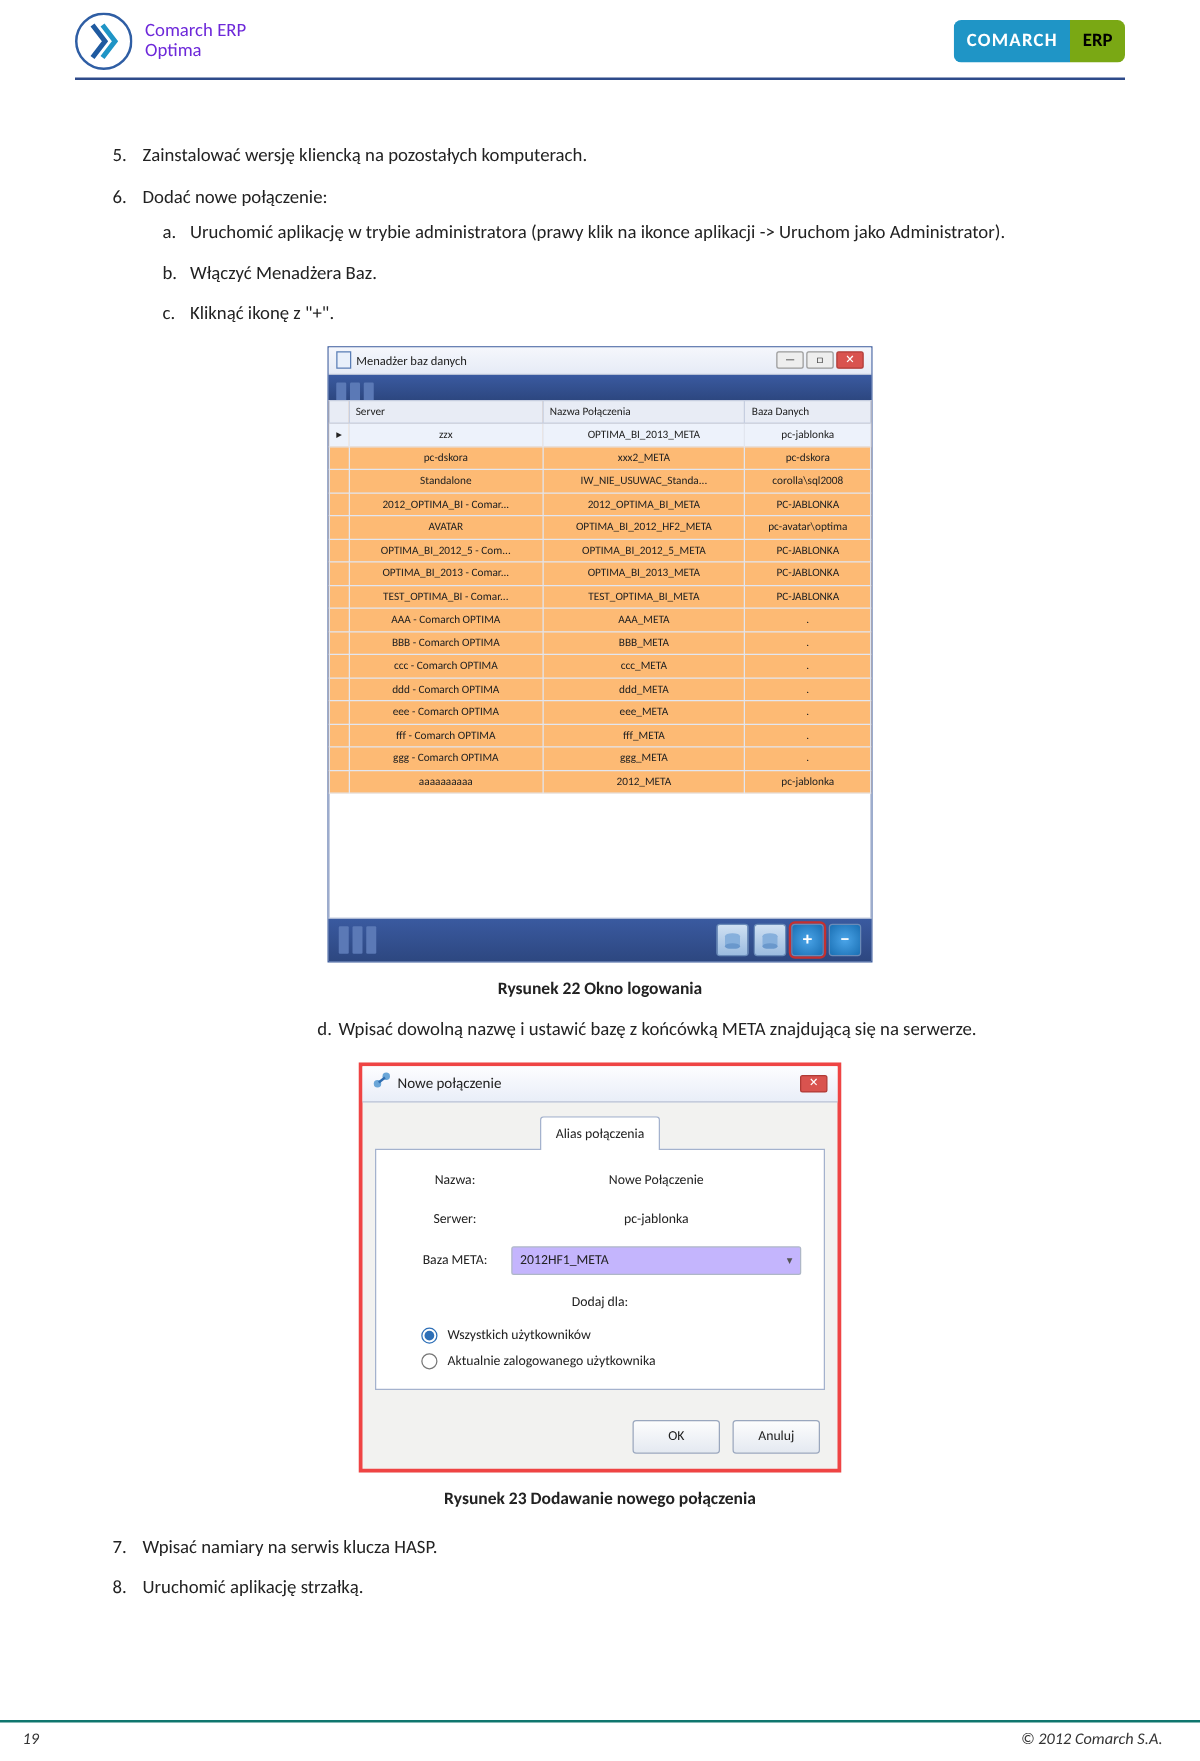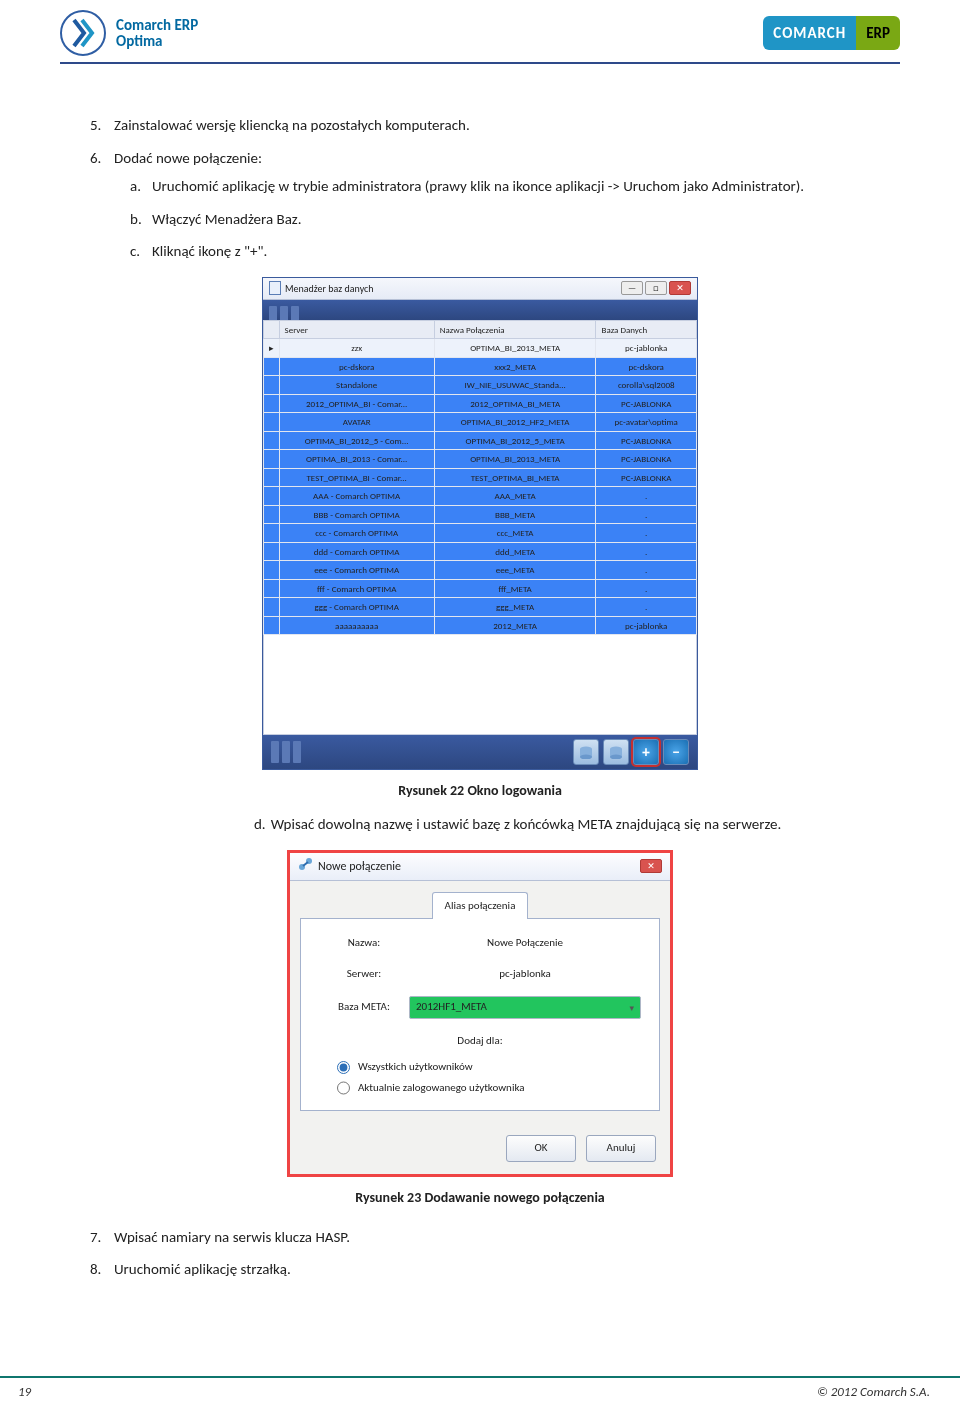--- a/index.html
+++ b/index.html
@@ -20,21 +20,21 @@
     align-items: center;
     border-bottom: 2px solid #2e4a8a;
     padding-bottom: 6px;
     margin-bottom: 50px;
   }
   .logo-left { display: flex; align-items: center; gap: 10px; }
   .logo-mark {
     width: 46px; height: 46px;
     display:flex; align-items:center; justify-content:center;
   }
-  .logo-left-text { font-size: 15px; font-weight: bold; line-height: 1.1; color:#0369a1; }
+  .logo-left-text { font-size: 15px; font-weight: normal; line-height: 1.1; color:#6d28d9; }
   .badge-right {
     display: flex; align-items: center;
     border-radius: 6px; overflow: hidden;
     font-weight: bold; font-size: 15px;
   }
   .badge-right .b1 { background:#1f95c6; color:#fff; padding:8px 10px; letter-spacing:1px; }
   .badge-right .b2 { background:#7aa814; color:#000000; padding:8px 10px; }
   .content { font-size: 15px; line-height: 1.5; }
   ol.numlist { list-style: none; margin-left: 30px; }
   ol.numlist > li { margin-bottom: 10px; }
@@ -66,21 +66,21 @@
     width:22px; height:14px; display:flex; align-items:center; justify-content:center;
     border:1px solid #999; background:#eee; font-size:9px; border-radius:2px;
   }
   .wincontrols .close { background:#d9534f; color:#fff; border-color:#b03a36; }
   .win1 .toolbar-strip {
     height: 20px;
     background: linear-gradient(#3a5aa0,#2d4780);
     display:flex; align-items:flex-end; padding-left:6px;
   }
   .toolbar-strip .stub { width:8px; height:14px; background:#5b79b6; margin-right:3px; border-radius:1px 1px 0 0; }
-  .win1 table { width:100%; border-collapse: collapse; background:#3b82f6; }
+  .win1 table { width:100%; border-collapse: collapse; background:#fdba74; }
   .win1 th {
     text-align:left; font-weight:normal;
     background:#e8ecf5; border:1px solid #c6cee0;
     padding:2px 5px; font-size:9px;
   }
   .win1 td { border:1px solid #e2e6ef; padding:2px 5px; font-size:9px; }
   .win1 tbody tr:first-child td { background:#edf2fb; }
   .win1 .row-arrow { width:12px; text-align:center; }
   .win1 .blankzone { height: 100px; background:#fff; border:1px solid #c6cee0; border-top:none; }
   .win1 .bottombar {
@@ -131,21 +131,21 @@
     font-size:11px; position:relative; top:1px;
   }
   .win2 .panel {
     border:1px solid #a4b2cd; background:#fff;
     margin: 0 10px; padding: 16px 18px 10px 18px;
   }
   .formrow { display:flex; align-items:center; margin-bottom:14px; }
   .formrow label { width: 90px; font-size:11px; }
   .formrow .val { font-size:11px; flex:1; }
   .formrow .combo {
-    flex:1; border:1px solid #aeb7c7; background:#22c55e;
+    flex:1; border:1px solid #aeb7c7; background:#c4b5fd;
     padding:2px 6px; border-radius:2px;
     display:flex; justify-content:space-between; align-items:center;
     font-size:11px;
   }
   .combo .chev { font-size:9px; color:#555; }
   .grouplabel { font-size:11px; margin:6px 0 10px 0; }
   .radios label { display:flex; gap:8px; margin:4px 0 4px 18px; font-size:11px; }
   .radios input { accent-color:#2d6fb7; }
   .win2 .btnbar {
     display:flex; justify-content:flex-end; gap:10px;

